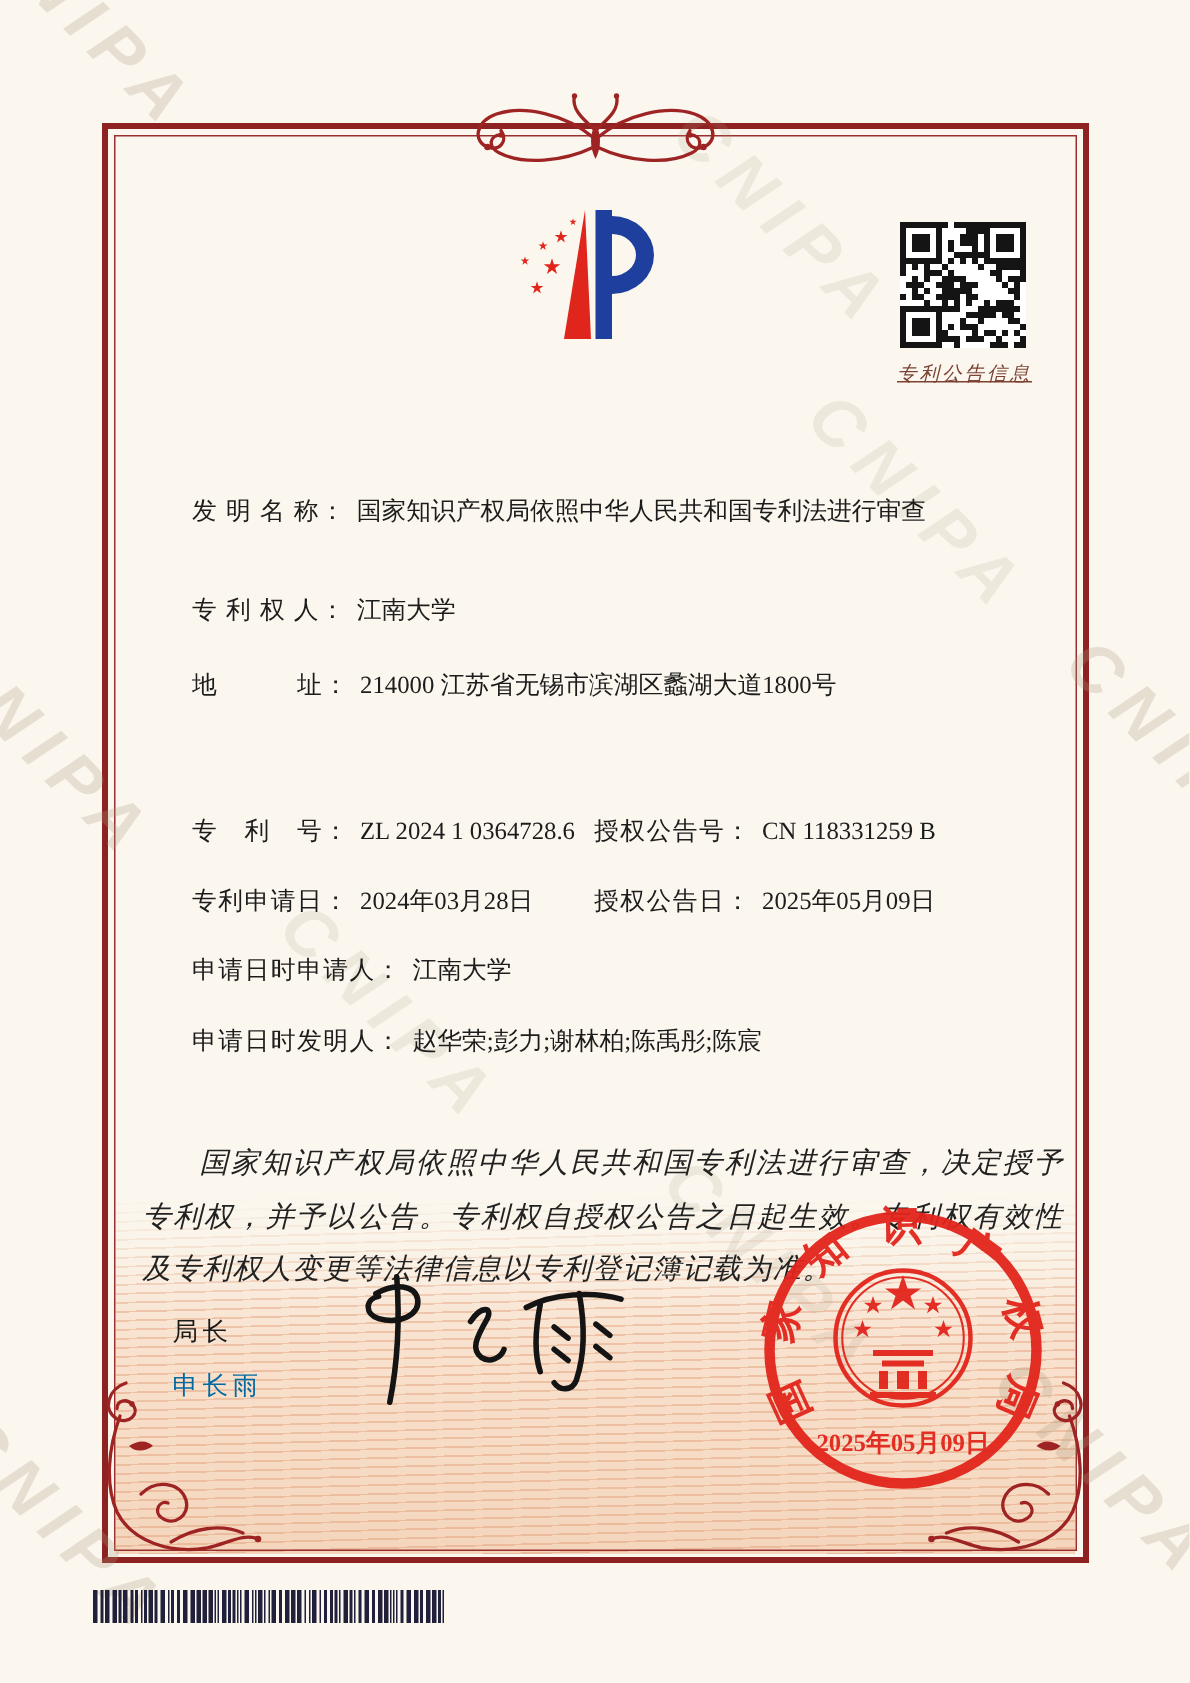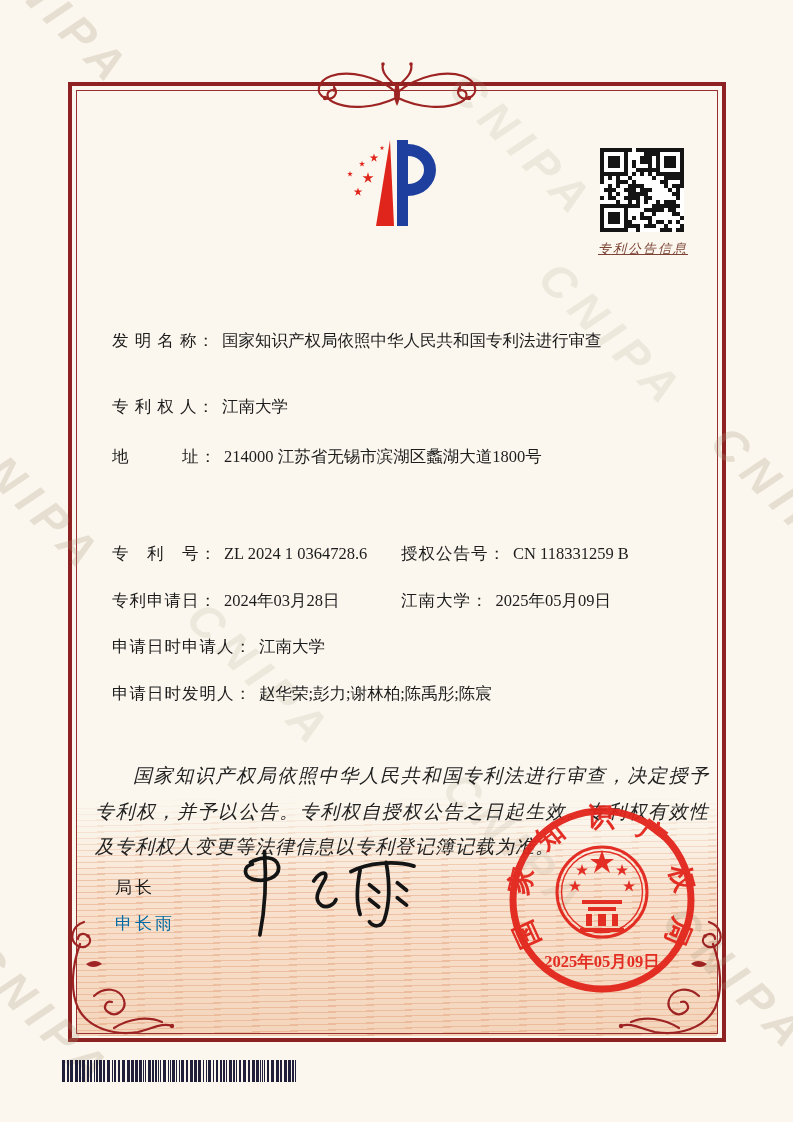--- a/index.html
+++ b/index.html
@@ -37,23 +37,23 @@
   .qr{position:absolute;left:600px;top:148px;width:84px;height:84px;z-index:5;
       display:grid;grid-template-columns:repeat(21,4px);grid-template-rows:repeat(21,4px);
       background:#fff;}
   .qr .on{background:#141414;}
   .qr-label{position:absolute;left:578px;top:240px;width:130px;text-align:center;z-index:5;
       font-size:13px;letter-spacing:2px;color:#7c4335;font-style:italic;text-decoration:underline;}
   .title{position:absolute;left:0;top:238px;width:100%;text-align:center;z-index:5;
       font-size:35px;font-weight:bold;color:#111;letter-spacing:17px;text-indent:17px;}
 
   .row{position:absolute;left:112px;right:64px;z-index:5;font-size:16.5px;color:#1c1c1c;}
-  .flabel{letter-spacing:1px;}
+  .flabel{letter-spacing:1px;margin-left:16px;}
   .fvalue{margin-left:7px;}
-  .second-col{position:absolute;left:289px;top:0;}
+  .second-col{position:absolute;left:268px;top:0;}
   .r0{top:330px}.r1{top:396px}.r2{top:446px}.r3{top:495px}
   .r4{top:543px}.r5{top:590px}.r6{top:636px}.r7{top:683px}
 
   .legal{position:absolute;left:95px;top:758px;width:614px;z-index:5;
       font-size:19px;line-height:1.88;letter-spacing:1px;color:#222;
       font-style:italic;text-indent:2em;text-align:justify;}
 
   .officer-title{position:absolute;left:115px;top:876px;z-index:6;font-size:17px;letter-spacing:3px;color:#1a1a1a;}
   .officer-name{position:absolute;left:115px;top:912px;z-index:6;font-size:17px;letter-spacing:3px;color:#0369a1;}
   .signature{position:absolute;left:232px;top:846px;width:195px;height:95px;z-index:6;}
@@ -597,21 +597,21 @@
   </div>
   <div class="row r4">
     <span class="flabel">专　利　号：</span><span class="fvalue">ZL 2024 1 0364728.6</span>
     <span class="second-col">
       <span class="flabel">授权公告号：</span><span class="fvalue">CN 118331259 B</span>
     </span>
   </div>
   <div class="row r5">
     <span class="flabel">专利申请日：</span><span class="fvalue">2024年03月28日</span>
     <span class="second-col">
-      <span class="flabel">江南大学：</span><span class="fvalue">2025年05月09日</span>
+      <span class="flabel">授权公告日：</span><span class="fvalue">2025年05月09日</span>
     </span>
   </div>
   <div class="row r6">
     <span class="flabel">申请日时申请人：</span><span class="fvalue">江南大学</span>
   </div>
   <div class="row r7">
     <span class="flabel">申请日时发明人：</span><span class="fvalue">赵华荣;彭力;谢林柏;陈禹彤;陈宸</span>
   </div>
 
   <div class="legal">国家知识产权局依照中华人民共和国专利法进行审查，决定授予专利权，并予以公告。专利权自授权公告之日起生效。专利权有效性及专利权人变更等法律信息以专利登记簿记载为准。</div>

